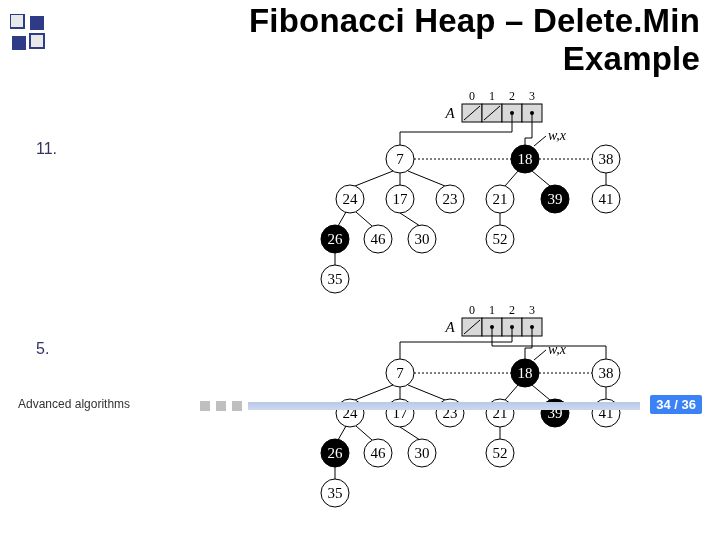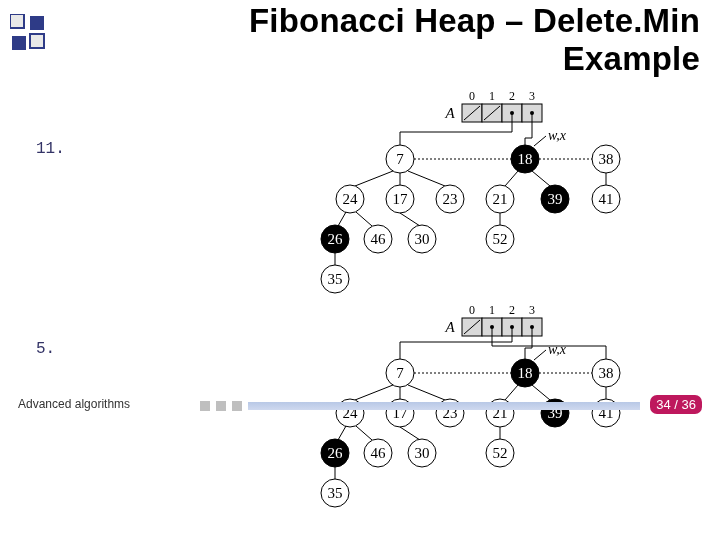--- a/index.html
+++ b/index.html
@@ -1,38 +1,38 @@
 <!DOCTYPE html>
 <html><head>
 <meta charset="utf-8">
 <style>
   html,body{margin:0;padding:0;width:720px;height:540px;background:#fff;font-family:Arial,Helvetica,sans-serif;overflow:hidden}
   .slide{position:relative;width:720px;height:432px}
   .logo{position:absolute;left:10px;top:14px;}
   .logo svg{display:block}
   .title{position:absolute;left:120px;top:2px;right:20px;font-weight:900;font-size:33px;line-height:1.15;text-align:right;color:#000;letter-spacing:.2px}
-  .step{position:absolute;font-family:Liberation Mono, monospace;font-size:16px;color:#333366}
+  .step{position:absolute;font-family:Liberation Sans, sans-serif;font-size:16px;color:#333366}
   .diagram{position:absolute}
   .node{stroke:#000;stroke-width:1;fill:#fff}
   .node-black{fill:#000}
   .nlabel{font-family:'Times New Roman',serif;font-size:15px;text-anchor:middle;dominant-baseline:central}
   .nlabel.white{fill:#fff}
   .alabel{font-family:'Times New Roman',serif;font-size:15px;text-anchor:middle}
   .aidx{font-family:'Times New Roman',serif;font-size:12px;text-anchor:middle}
   .annot{font-family:'Times New Roman',serif;font-style:italic;font-size:14px}
   .arrbox{fill:#d9d9d9;stroke:#000;stroke-width:1}
   .slashline{stroke:#000;stroke-width:1}
   .edge{stroke:#000;stroke-width:1;fill:none}
   .dashline{stroke:#000;stroke-width:1;stroke-dasharray:2 2;fill:none}
   .footer{position:absolute;left:0;bottom:12px;width:720px;height:32px}
   .footer .label{position:absolute;left:18px;bottom:9px;font-size:12px;color:#333}
   .footer .dots{position:absolute;left:200px;bottom:9px;display:flex;gap:6px}
   .footer .dots span{width:10px;height:10px;background:#bfbfbf}
   .footer .bar{position:absolute;left:248px;bottom:10px;right:80px;height:8px;background:linear-gradient(#b8c8e6,#cfd9ef)}
-  .footer .page{position:absolute;right:18px;bottom:6px;background:#be185d;color:#fff;font-size:13px;font-weight:normal;padding:2px 6px;border-radius:7px}
+  .footer .page{position:absolute;right:18px;bottom:6px;background:#3b82f6;color:#fff;font-size:13px;font-weight:bold;padding:2px 6px;border-radius:2px}
 </style>
 </head>
 <body>
 
 <div class="slide">
   <div class="logo">
     <svg width="38" height="38">
       <rect x="0" y="0" width="14" height="14" fill="#e8e8e8"></rect>
       <rect x="0" y="0" width="14" height="14" fill="none" stroke="#2e3b87" stroke-width="2"></rect>
       <rect x="20" y="2" width="14" height="14" fill="#2e3b87"></rect>

